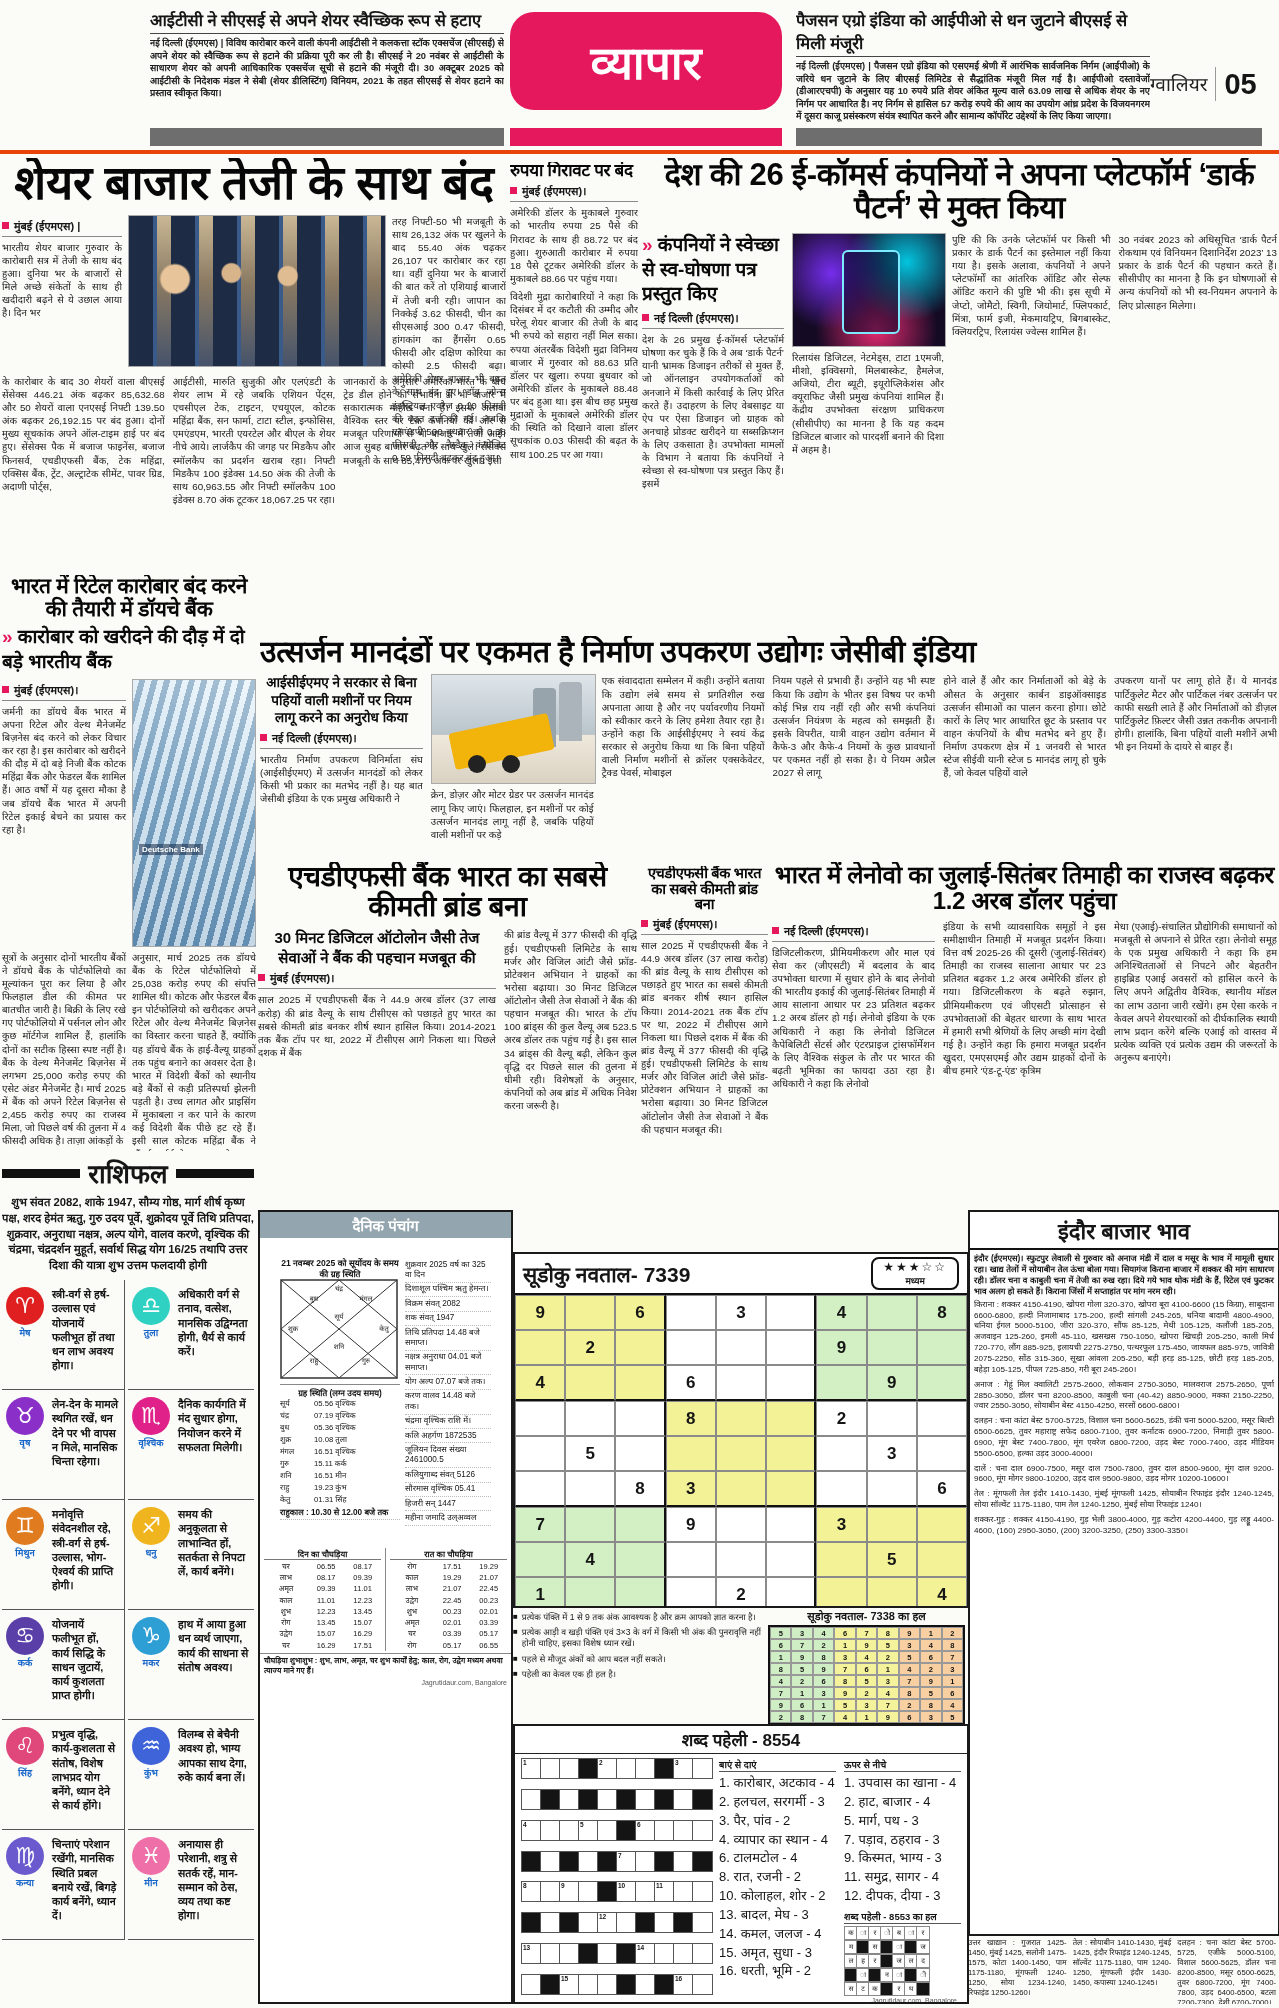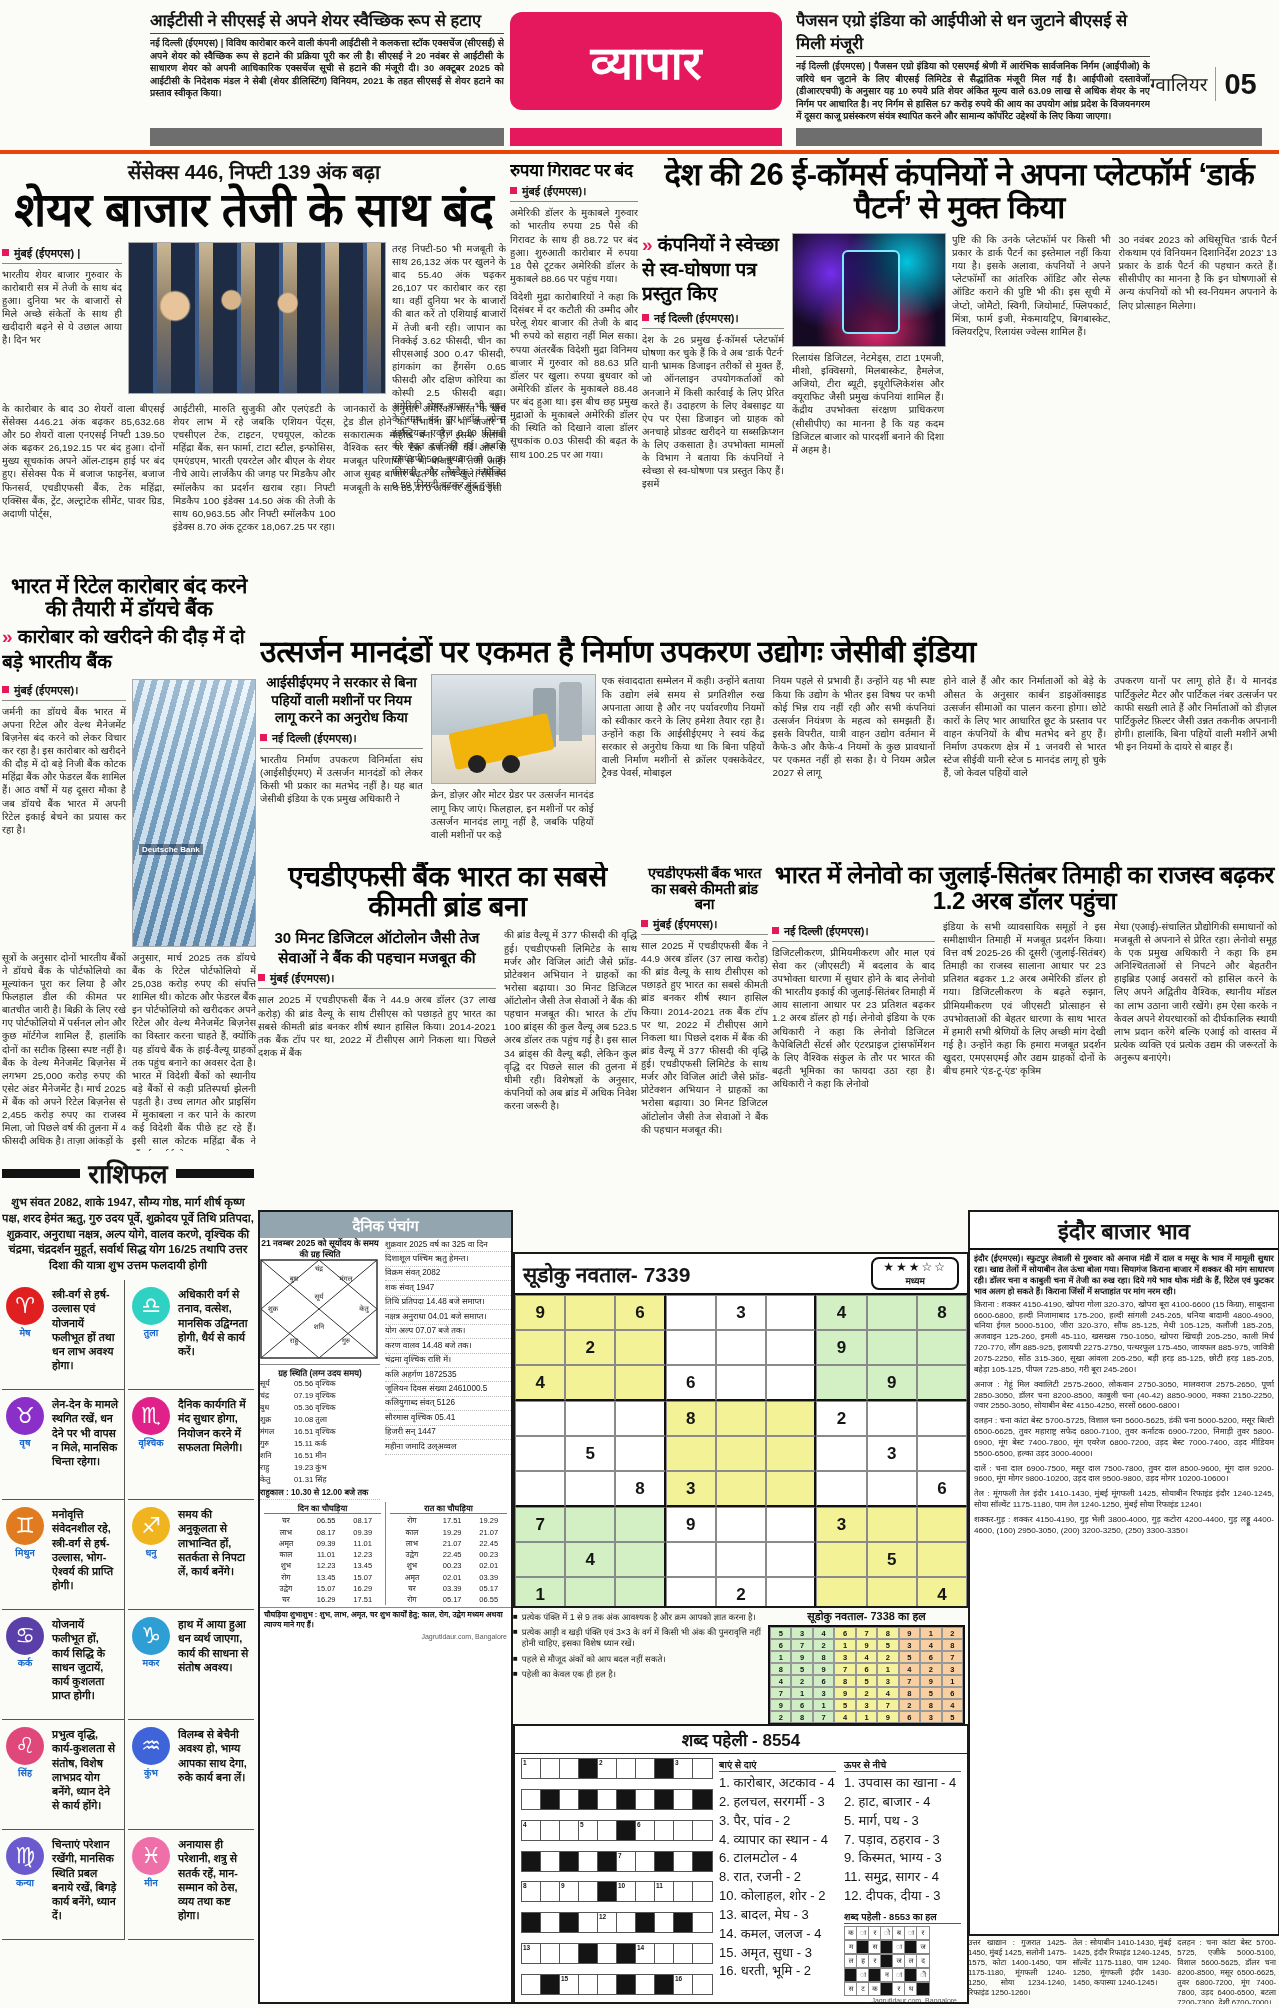--- a/index.html
+++ b/index.html
@@ -19,21 +19,21 @@
   .gap6{gap:6px;} .gap8{gap:8px;}
   
   #masthead{left:18px;top:12px;width:120px;height:104px;background:#ececec;border-radius:8px;
             display:flex;flex-direction:column;align-items:center;justify-content:center;gap:3px;}
   #masthead .mt{font-weight:800;font-size:17px;color:#10283c;}
   #masthead .dm{color:#e23a16;font-size:9px;letter-spacing:2px;}
   #masthead .dy{font-size:12px;color:#222;}
   #masthead .dt{font-size:13px;font-weight:700;color:#222;}
   .topstory .th{font-weight:800;font-size:16.5px;border-bottom:1.5px solid #444;padding-bottom:2px;margin-bottom:3px;}
   .topstory .tb{font-size:9.3px;line-height:1.35;text-align:justify;font-weight:600;color:#222;}
-  #vyapar{left:510px;top:12px;width:272px;height:98px;background:#e5185e;border-radius:12px;
+  #vyapar{left:510px;top:12px;width:272px;height:98px;background:#e5185e;border-radius:24px;
           color:#fff;font-weight:800;font-size:46px;display:flex;align-items:center;justify-content:center;}
   #region{left:1150px;top:62px;width:122px;height:44px;display:flex;align-items:center;gap:8px;}
   #region .rg{font-size:19px;color:#222;}
   #region .vb{width:1px;height:34px;background:#999;}
   #region .pn{font-size:29px;font-weight:800;}
   .strip{top:128px;height:18px;}
   #rule{left:0;top:150px;width:1279px;height:4px;background:#e8440a;}
   
   .ph{position:relative;border:1px solid #aaa;}
   .ph-traders{background:
@@ -71,21 +71,21 @@
   .zcell{display:flex;gap:6px;padding:7px 4px 4px 2px;border-bottom:1px solid #555;}
   .zcell.zl{border-right:1px solid #555;margin-right:3px;padding-right:5px;}
   .zic{width:42px;flex:0 0 auto;text-align:center;}
   .zc{width:38px;height:38px;border-radius:50%;color:#fff;font-size:22px;line-height:38px;margin:0 auto;
       font-family:"DejaVu Sans",sans-serif;}
   .zlabel{color:#1766c9;font-size:9.5px;font-weight:700;margin-top:1px;}
   .ztext{font-size:10.8px;font-weight:700;line-height:1.32;}
   
   #panchang{font-size:8px;}
   .pnc-head{background:#93a5ae;color:#fff;font-weight:800;text-align:center;font-size:15px;padding:3px 0;}
-  .pnc-cols{display:flex;gap:5px;padding:0;justify-content:flex-end;}
+  .pnc-cols{display:flex;gap:5px;padding:20px;justify-content:flex-end;}
   .pnc-lt{font-weight:700;font-size:8.6px;text-align:center;line-height:1.25;}
   .pline{border-bottom:1px dotted #bbb;padding:1.6px 0;font-size:8.2px;line-height:1.25;}
   .graha-row{display:grid;grid-template-columns:34px 1fr;font-size:7.7px;line-height:1.55;}
   .gtit{font-weight:800;font-size:8.4px;text-align:center;margin-top:3px;border-top:1px solid #888;padding-top:2px;}
   .chg{display:flex;gap:4px;padding:2px 4px;}
   .chg .ct{font-weight:800;font-size:8.2px;text-align:center;border-bottom:1px solid #777;margin-bottom:1px;}
   .chg-row{display:grid;grid-template-columns:1.2fr 1fr 1fr;font-size:7.5px;line-height:1.5;text-align:center;}
   .pfoot{font-size:7.6px;font-weight:700;padding:2px 4px;border-top:1px solid #888;line-height:1.3;}
   .credit{font-size:7px;color:#555;text-align:right;padding:1px 4px;}
   
@@ -147,21 +147,20 @@
     <span class="vb"></span>
     <span class="pn">05</span>
   </div>
 
   <div class="abs strip" style="left:150px;width:354px;background:#6e6e6e;"></div>
   <div class="abs strip" style="left:510px;width:272px;background:#e5185e;"></div>
   <div class="abs strip" style="left:796px;width:466px;background:#6e6e6e;"></div>
   <div id="rule" class="abs"></div>
 
   <div class="abs" style="left:2px;top:158px;width:504px;height:454px;">
-    <div class="ctr" style="font-weight:800;font-size:20px;">सेंसेक्स 446, निफ्टी 139 अंक बढ़ा</div>
     <div class="hl ctr" style="font-size:47px;">शेयर बाजार तेजी के साथ बंद</div>
     <div class="flex gap6" style="margin-top:6px;height:156px;">
       <div style="width:120px;flex:0 0 auto;">
         <div class="byline">
             <span class="bsq"></span>
             <span>मुंबई (ईएमएस) |</span>
           </div>
         <div class="body">भारतीय शेयर बाजार गुरुवार के कारोबारी सत्र में तेजी के साथ बंद हुआ। दुनिया भर के बाजारों से मिले अच्छे संकेतों के साथ ही खदीदारी बढ़ने से ये उछाल आया है। दिन भर</div>
       </div>
       <div class="ph ph-traders" style="width:256px;height:150px;flex:0 0 auto;"></div>

